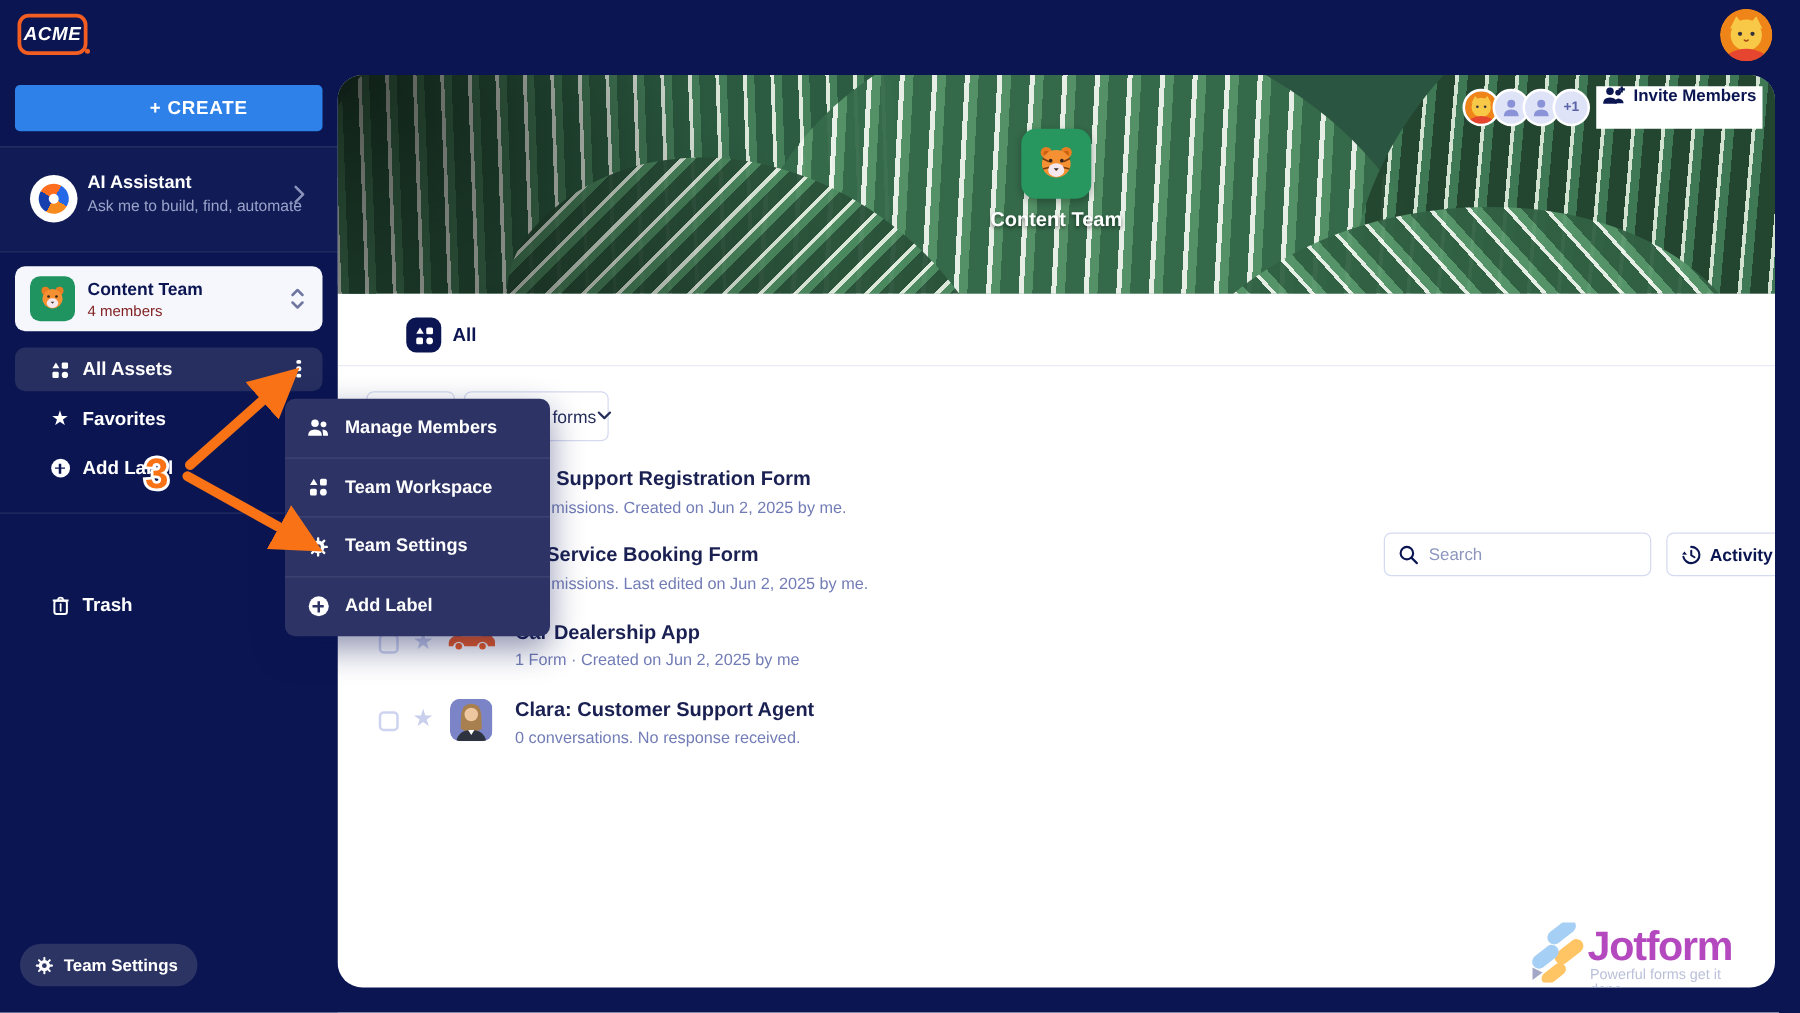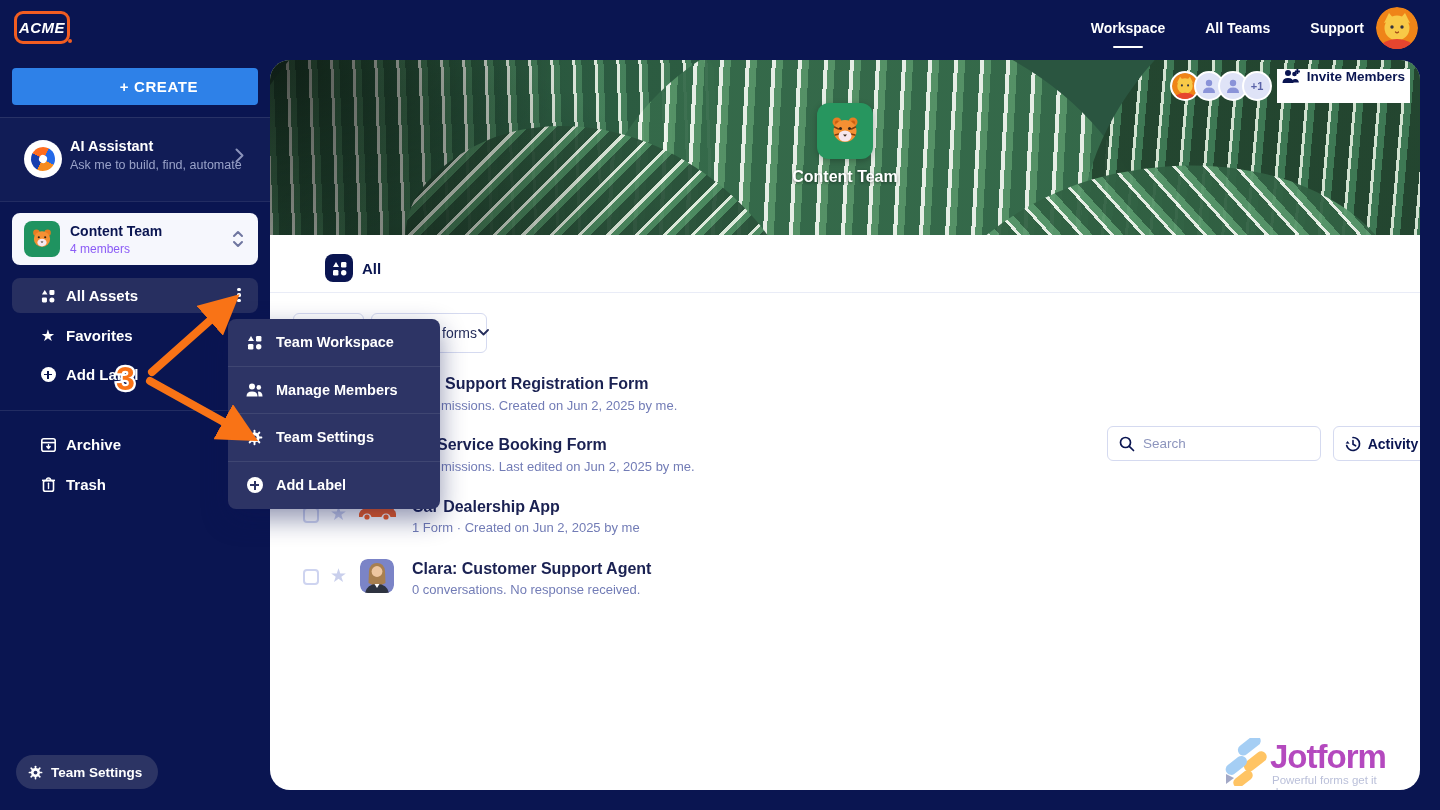--- a/index.html
+++ b/index.html
@@ -46,21 +46,21 @@
   .ai-sub { position:absolute; left:70px; top:41px; font-size:12.5px; color:#9aa3c9; }
   .ai-chevron { position:absolute; right:26px; top:31px; color:#8b93bb; }
 
   .team-selector {
     position:absolute; left:12px; top:157px; width:246px; height:52px;
     background:#f6f7fd; border-radius:8px; cursor:pointer;
   }
   .team-tile-sm { position:absolute; left:12px; top:8px; width:36px; height:36px; background:#1f9360; border-radius:8px;
                   display:flex; align-items:center; justify-content:center; }
   .ts-name { position:absolute; left:58px; top:10px; font-size:14px; font-weight:700; color:#0a1551; }
-  .ts-members { position:absolute; left:58px; top:29px; font-size:12px; color:#8b5cf6; }
+  .ts-members { position:absolute; left:58px; top:29px; font-size:12px; color:#7f1d1d; }
   .ts-sort { position:absolute; right:14px; top:16px; }
 
   .sb-item { position:absolute; left:12px; width:246px; height:35px; border-radius:8px; display:flex; align-items:center; cursor:pointer;padding-left:16px; }
   .sb-item .sb-ico { width:16px; margin-left:12px; display:flex; justify-content:center; }
   .sb-item .sb-label { margin-left:10px; font-size:15px; font-weight:600; color:#fff; }
   .sb-item.active { background:#272f60; }
   .kebab { position:absolute; right:10px; top:8px; width:18px; height:18px; display:flex; flex-direction:column; align-items:center; justify-content:center; gap:2.5px; cursor:pointer; }
   .kebab i { width:3.2px; height:3.2px; background:#fff; border-radius:50%; }
   .star-glyph { color:#fff; font-size:16px; line-height:1; }
   .plus-circ { width:15px; height:15px; background:#fff; border-radius:50%; position:relative; }
@@ -157,25 +157,20 @@
   
   .annotation-layer { position:absolute; left:0; top:0; width:1440px; height:810px; z-index:100; pointer-events:none; }
 </style>
 </head>
 <body>
 
 <div class="topbar">
   <div class="acme-logo">
     <span>ACME</span>
     <i class="acme-tm"></i>
-  </div>
-  <div class="topnav">
-    <span class="topnav-item active">Workspace</span>
-    <span class="topnav-item">All Teams</span>
-    <span class="topnav-item">Support</span>
   </div>
   <div class="nav-avatar">
     <svg width="42" height="42" viewBox="0 0 42 42">
       <circle cx="21" cy="21" r="21" fill="#ef8418"></circle>
       <path d="M8 16 L13 6 L19 13 Z" fill="#f8c947"></path>
         <path d="M34 16 L29 6 L23 13 Z" fill="#f8c947"></path>
       <circle cx="21" cy="21" r="12.5" fill="#f8c947"></circle>
       <circle cx="16" cy="20" r="1.7" fill="#33323e"></circle>
         <circle cx="26" cy="20" r="1.7" fill="#33323e"></circle>
       <path d="M19.5 25 q1.5 1.6 3 0" stroke="#a24a18" stroke-width="1.3" fill="none" stroke-linecap="round"></path>
@@ -404,30 +399,20 @@
 
   <div class="sb-item" style="top:301px;">
     <span class="sb-ico">
         <span class="plus-circ"></span>
       </span>
     <span class="sb-label">Add Label</span>
   </div>
 
   <div class="sb-divider" style="top:354px;"></div>
 
-  <div class="sb-item" style="top:371px;">
-    <span class="sb-ico">
-      <svg width="15" height="14" viewBox="0 0 15 14">
-        <rect x="0.8" y="0.8" width="13.4" height="12.4" rx="2" fill="none" stroke="#fff" stroke-width="1.6"></rect>
-        <line x1="0.8" y1="4.6" x2="14.2" y2="4.6" stroke="#fff" stroke-width="1.6"></line>
-        <path d="M7.5 6.6 v3.4 M5.8 8.6 l1.7 1.8 l1.7 -1.8" fill="none" stroke="#fff" stroke-width="1.4" stroke-linecap="round" stroke-linejoin="round"></path>
-      </svg>
-    </span>
-    <span class="sb-label">Archive</span>
-  </div>
 
   <div class="sb-item" style="top:411px;">
     <span class="sb-ico">
       <svg width="13" height="15" viewBox="0 0 13 15">
         <rect x="1.5" y="3.6" width="10" height="10.6" rx="1.8" fill="none" stroke="#fff" stroke-width="1.6"></rect>
         <line x1="0" y1="3.4" x2="13" y2="3.4" stroke="#fff" stroke-width="1.6"></line>
         <path d="M4.5 3 q0 -2 2 -2 q2 0 2 2" fill="none" stroke="#fff" stroke-width="1.4"></path>
         <line x1="6.5" y1="6.3" x2="6.5" y2="11.6" stroke="#fff" stroke-width="1.4" stroke-linecap="round"></line>
       </svg>
     </span>
@@ -449,39 +434,39 @@
       </g>
       <circle cx="12" cy="12" r="3" fill="#2c3464"></circle>
     </svg>
     <span>Team Settings</span>
   </button>
 </div>
 
 <div class="ctx-menu">
   <div class="ctx-item">
     <span class="ctx-ico">
+      <svg width="17" height="14" viewBox="0 0 17 14">
+        <circle cx="6" cy="3.6" r="3" fill="#fff"></circle>
+          <path d="M0.5 13.5 q0 -5 5.5 -5 q5.5 0 5.5 5 Z" fill="#fff"></path>
+        <circle cx="12.8" cy="4.4" r="2.3" fill="#fff"></circle>
+          <path d="M12 8.6 q4.5 0 4.5 4.9 l-4 0 Z" fill="#fff"></path>
+      </svg>
+    </span>
+    <span class="ctx-label">Manage Members</span>
+  </div>
+  <div class="ctx-item">
+    <span class="ctx-ico">
       <svg width="15" height="15" viewBox="0 0 15 15">
         <path d="M1 6 L4 1 L7 6 Z" fill="#fff"></path>
         <rect x="9" y="1" width="5.4" height="5.4" rx="1.2" fill="#fff"></rect>
         <rect x="1" y="9" width="5.4" height="5.4" rx="1.2" fill="#fff"></rect>
         <rect x="9" y="9" width="5.4" height="5.4" rx="2.7" fill="#fff"></rect>
       </svg>
     </span>
     <span class="ctx-label">Team Workspace</span>
-  </div>
-  <div class="ctx-item">
-    <span class="ctx-ico">
-      <svg width="17" height="14" viewBox="0 0 17 14">
-        <circle cx="6" cy="3.6" r="3" fill="#fff"></circle>
-          <path d="M0.5 13.5 q0 -5 5.5 -5 q5.5 0 5.5 5 Z" fill="#fff"></path>
-        <circle cx="12.8" cy="4.4" r="2.3" fill="#fff"></circle>
-          <path d="M12 8.6 q4.5 0 4.5 4.9 l-4 0 Z" fill="#fff"></path>
-      </svg>
-    </span>
-    <span class="ctx-label">Manage Members</span>
   </div>
   <div class="ctx-item">
     <span class="ctx-ico">
       <svg width="17" height="17" viewBox="0 0 24 24">
         <g fill="#fff">
           <rect x="10.7" y="1" width="2.6" height="6" rx="1"></rect>
           <rect x="10.7" y="1" width="2.6" height="6" rx="1" transform="rotate(45 12 12)"></rect>
           <rect x="10.7" y="1" width="2.6" height="6" rx="1" transform="rotate(90 12 12)"></rect>
           <rect x="10.7" y="1" width="2.6" height="6" rx="1" transform="rotate(135 12 12)"></rect>
           <rect x="10.7" y="1" width="2.6" height="6" rx="1" transform="rotate(180 12 12)"></rect>

